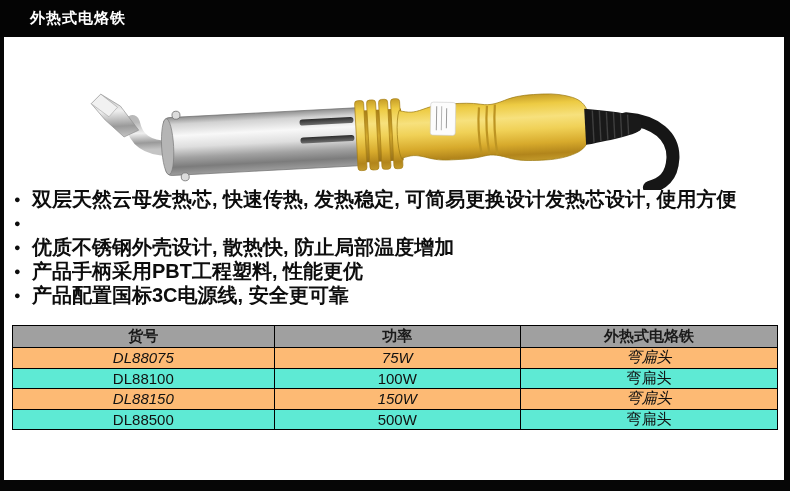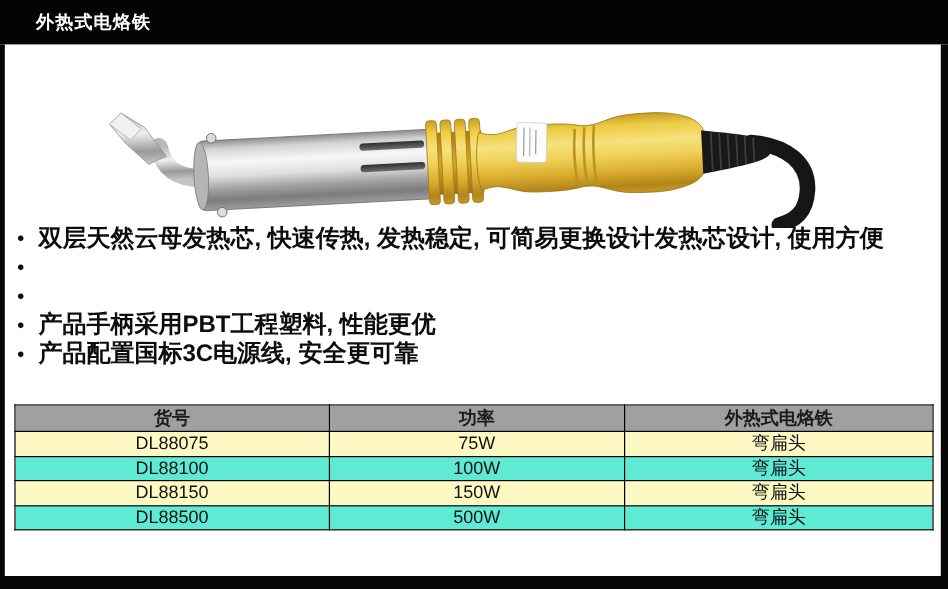--- a/index.html
+++ b/index.html
@@ -20,30 +20,30 @@
   .product-figure { position: absolute; top: 37px; left: 0; width: 790px; height: 153px; }
 
   
   .features { position: absolute; top: 187px; left: 14px; width: 760px; }
   .feature-row { display: flex; align-items: flex-start; line-height: 24px; }
   .bullet { font-size: 11px; color: #0d0d0d; width: 18px; flex: 0 0 18px; line-height: 24px; }
   .feature-text { font-size: 20px; font-weight: 700; color: #0d0d0d; white-space: nowrap; }
 
   
   .spec-wrap { position: absolute; top: 325px; left: 12px; width: 766px; }
-  table.spec { width: 100%; border-collapse: collapse; table-layout: fixed; margin-top: 12px; }
+  table.spec { width: 100%; border-collapse: collapse; table-layout: fixed; }
   table.spec col.c1 { width: 34.2%; } table.spec col.c2 { width: 32.2%; } table.spec col.c3 { width: 33.6%; }
   table.spec th, table.spec td {
     border: 1.7px solid #000; text-align: center; padding: 0;
     font-size: 15px; color: #111; overflow: hidden;
   }
   table.spec th { height: 21px; background: #a0a0a0; font-weight: 700; color: #1a1a1a; }
   table.spec td { height: 19.5px; font-weight: 400; }
   tr.alt td { background: #5eead4; }
-  tr.plain td { background: #fef9c3; }
+  tr.plain td { background: #fdba74; font-style: italic; }
 </style>
 </head>
 <body>
 
 <div class="page">
 
   <div class="topbar">
     <span class="title">外热式电烙铁</span>
   </div>
   <div class="leftbar"></div>
@@ -161,20 +161,21 @@
   <div class="features">
     <div class="feature-row">
       <span class="bullet">●</span>
       <span class="feature-text">双层天然云母发热芯, 快速传热, 发热稳定, 可简易更换设计发热芯设计, 使用方便</span>
     </div>
     <div class="feature-row">
       <span class="bullet">●</span>
     </div>
     <div class="feature-row">
       <span class="bullet">●</span>
+      <span class="feature-text">优质不锈钢外壳设计, 散热快, 防止局部温度增加</span>
     </div>
     <div class="feature-row">
       <span class="bullet">●</span>
       <span class="feature-text">产品手柄采用PBT工程塑料, 性能更优</span>
     </div>
     <div class="feature-row">
       <span class="bullet">●</span>
       <span class="feature-text">产品配置国标3C电源线, 安全更可靠</span>
     </div>
   </div>

